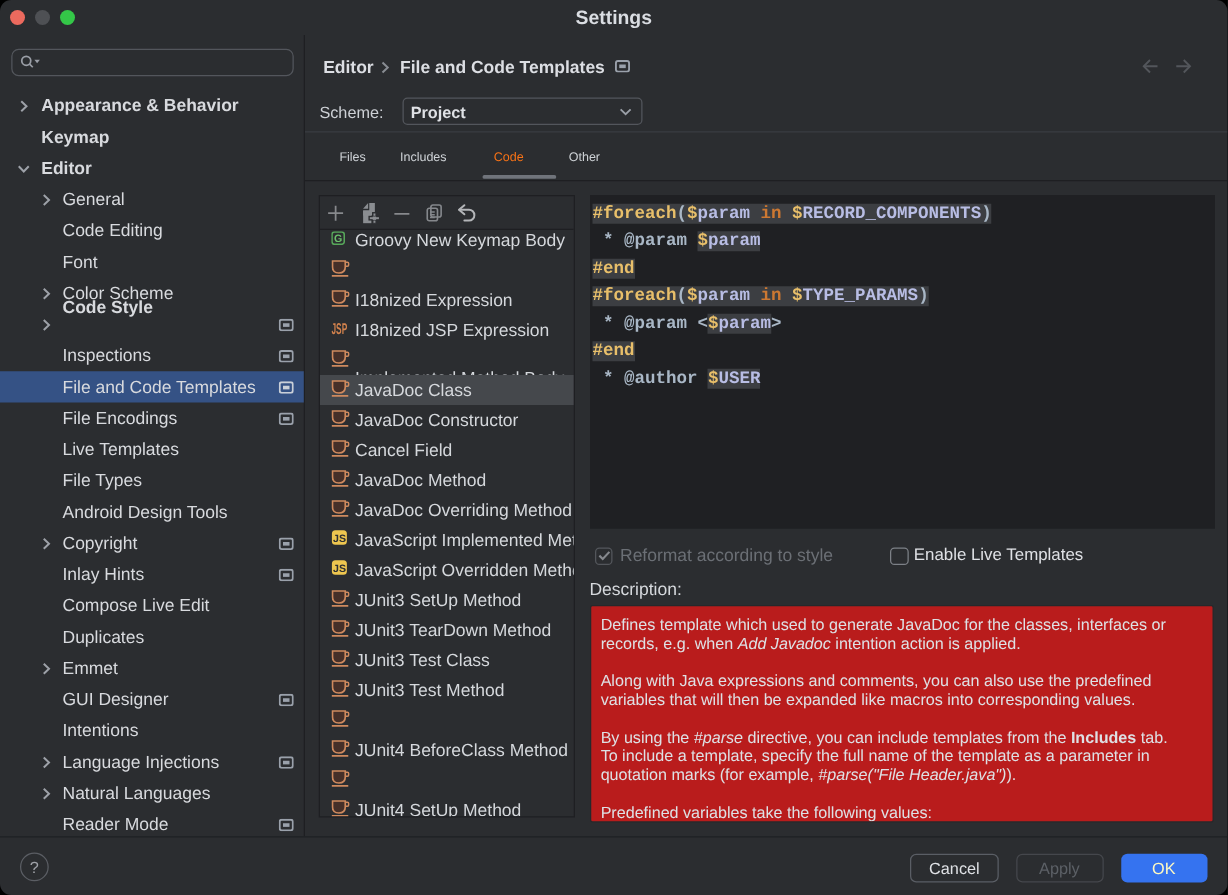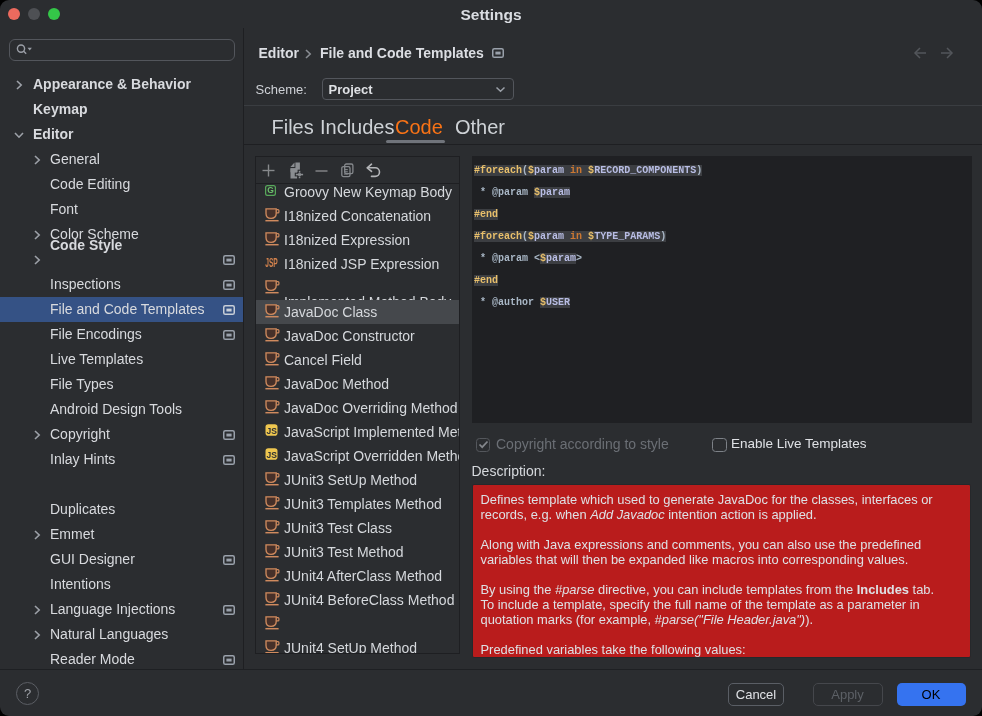--- a/index.html
+++ b/index.html
@@ -1,24 +1,24 @@
 <!DOCTYPE html>
 <html><head><meta charset="utf-8">
 <style>
 html,body{margin:0;padding:0;width:982px;height:716px;background:#000;overflow:hidden}
 .win{position:absolute;left:0;top:0;width:982px;height:716px;background:#2b2d30;border-radius:9px;overflow:hidden;font-family:"Liberation Sans",sans-serif;color:#dfe1e5;-webkit-font-smoothing:antialiased}
 .a{position:absolute}
 .tl{border-radius:50%;width:12px;height:12px;top:8px}
 .ti{height:25px;line-height:25px;font-size:14px;color:#d8dade;white-space:nowrap}
 .li{height:24px;line-height:24px;font-size:14px;color:#d5d8dc;white-space:nowrap}
-.tab{font-size:20px;color:#ced2d6;top:119px;height:16px;line-height:16px}
+.tab{font-size:10px;color:#ced2d6;top:119px;height:16px;line-height:16px}
 .btn{height:23px;border-radius:5px;font-size:13px;text-align:center;line-height:23px;top:683px}
 .cb{width:12.5px;height:12.5px;border-radius:3.5px;top:437.5px}
 svg{display:block}
-.mono{font-family:"Liberation Mono",monospace;font-size:10px;line-height:22px;font-weight:bold;white-space:pre}
+.mono{font-family:"Liberation Mono",monospace;font-size:14px;line-height:22px;font-weight:bold;white-space:pre}
 .g{color:#e8bf6a}.o{color:#cc7832}.v{color:#b8bde4}.d{color:#a9b7c6}
 .hl{background:#3c3e42}
 </style></head><body>
 <div class="win">
 
 <div class="a tl" style="left:8px;background:#ec6a5e"></div>
 <div class="a tl" style="left:28px;background:#4e5054"></div>
 <div class="a tl" style="left:48px;background:#34c748"></div>
 <div class="a" style="left:0;top:6px;width:982px;text-align:center;font-size:15.5px;font-weight:bold;color:#dadde2">Settings</div>
 <div class="a" style="left:243px;top:28px;width:1px;height:641px;background:#1e1f22"></div>
@@ -80,20 +80,21 @@
 <div class="a ti" style="left:50px;top:422px;font-weight:normal">Copyright</div>
 <svg class="a" style="left:223px;top:429.5px" width="12" height="10" viewBox="0 0 12 10">
       <rect x="0.75" y="0.75" width="10.5" height="8.5" rx="1.6" fill="none" stroke="#9aa1ab" stroke-width="1.5"></rect>
       <rect x="3.4" y="3.6" width="5.2" height="2.9" fill="#9aa1ab"></rect>
     </svg>
 <div class="a ti" style="left:50px;top:447px;font-weight:normal">Inlay Hints</div>
 <svg class="a" style="left:223px;top:454.5px" width="12" height="10" viewBox="0 0 12 10">
       <rect x="0.75" y="0.75" width="10.5" height="8.5" rx="1.6" fill="none" stroke="#9aa1ab" stroke-width="1.5"></rect>
       <rect x="3.4" y="3.6" width="5.2" height="2.9" fill="#9aa1ab"></rect>
     </svg>
+<div class="a ti" style="left:50px;top:472px;font-weight:normal">Compose Live Edit</div>
 <div class="a ti" style="left:50px;top:497px;font-weight:normal">Duplicates</div>
 <svg class="a" style="left:32.5px;top:528.5px" width="8" height="12" viewBox="0 0 8 12">
       <path d="M2 2 L6.2 6 L2 10" fill="none" stroke="#9da1a8" stroke-width="1.6"></path>
     </svg>
 <div class="a ti" style="left:50px;top:522px;font-weight:normal">Emmet</div>
 <div class="a ti" style="left:50px;top:547px;font-weight:normal">GUI Designer</div>
 <svg class="a" style="left:223px;top:554.5px" width="12" height="10" viewBox="0 0 12 10">
       <rect x="0.75" y="0.75" width="10.5" height="8.5" rx="1.6" fill="none" stroke="#9aa1ab" stroke-width="1.5"></rect>
       <rect x="3.4" y="3.6" width="5.2" height="2.9" fill="#9aa1ab"></rect>
     </svg>
@@ -176,21 +177,20 @@
 <svg class="a" style="left:9.0px;top:28.5px" width="11" height="11" viewBox="0 0 11 11">
         <rect x="0.6" y="0.6" width="9.8" height="9.8" rx="2" fill="none" stroke="#57a75a" stroke-width="1.25"></rect>
         <text x="5.5" y="8.3" font-family="Liberation Sans" font-size="8.5" font-weight="bold" fill="#6cc06c" text-anchor="middle">G</text>
       </svg>
 <div class="a li" style="left:28px;top:23.5px">Groovy New Keymap Body</div>
 <svg class="a" style="left:8.5px;top:51.7px" width="15" height="14" viewBox="0 0 15 14">
         <path d="M1 0.8 H11.2 V5.6 Q11.2 10.4 6.1 10.4 Q1 10.4 1 5.6 Z" fill="#463029" stroke="#cf8a5e" stroke-width="1.35"></path>
         <path d="M11.4 1.7 H13 a0.9 0.9 0 0 1 0.9 0.9 V4 a0.9 0.9 0 0 1 -0.9 0.9 H11.4" fill="none" stroke="#cf8a5e" stroke-width="1.2"></path>
         <line x1="0.4" y1="12.7" x2="13.6" y2="12.7" stroke="#cf8a5e" stroke-width="1.5"></line>
       </svg>
-<div class="a li" style="left:28px;top:47.5px">I18nized Concatenation</div>
 <svg class="a" style="left:8.5px;top:75.7px" width="15" height="14" viewBox="0 0 15 14">
         <path d="M1 0.8 H11.2 V5.6 Q11.2 10.4 6.1 10.4 Q1 10.4 1 5.6 Z" fill="#463029" stroke="#cf8a5e" stroke-width="1.35"></path>
         <path d="M11.4 1.7 H13 a0.9 0.9 0 0 1 0.9 0.9 V4 a0.9 0.9 0 0 1 -0.9 0.9 H11.4" fill="none" stroke="#cf8a5e" stroke-width="1.2"></path>
         <line x1="0.4" y1="12.7" x2="13.6" y2="12.7" stroke="#cf8a5e" stroke-width="1.5"></line>
       </svg>
 <div class="a li" style="left:28px;top:71.5px">I18nized Expression</div>
 <svg class="a" style="left:8.5px;top:99.7px" width="15" height="13" viewBox="0 0 15 13">
         <text x="0.2" y="11" textLength="12.6" lengthAdjust="spacingAndGlyphs" font-family="Liberation Sans" font-size="12.5" font-weight="bold" fill="#d2824d">JSP</text>
       </svg>
 <div class="a li" style="left:28px;top:95.5px">I18nized JSP Expression</div>
@@ -245,39 +245,38 @@
         <path d="M1 0.8 H11.2 V5.6 Q11.2 10.4 6.1 10.4 Q1 10.4 1 5.6 Z" fill="#463029" stroke="#cf8a5e" stroke-width="1.35"></path>
         <path d="M11.4 1.7 H13 a0.9 0.9 0 0 1 0.9 0.9 V4 a0.9 0.9 0 0 1 -0.9 0.9 H11.4" fill="none" stroke="#cf8a5e" stroke-width="1.2"></path>
         <line x1="0.4" y1="12.7" x2="13.6" y2="12.7" stroke="#cf8a5e" stroke-width="1.5"></line>
       </svg>
 <div class="a li" style="left:28px;top:311.5px">JUnit3 SetUp Method</div>
 <svg class="a" style="left:8.5px;top:339.7px" width="15" height="14" viewBox="0 0 15 14">
         <path d="M1 0.8 H11.2 V5.6 Q11.2 10.4 6.1 10.4 Q1 10.4 1 5.6 Z" fill="#463029" stroke="#cf8a5e" stroke-width="1.35"></path>
         <path d="M11.4 1.7 H13 a0.9 0.9 0 0 1 0.9 0.9 V4 a0.9 0.9 0 0 1 -0.9 0.9 H11.4" fill="none" stroke="#cf8a5e" stroke-width="1.2"></path>
         <line x1="0.4" y1="12.7" x2="13.6" y2="12.7" stroke="#cf8a5e" stroke-width="1.5"></line>
       </svg>
-<div class="a li" style="left:28px;top:335.5px">JUnit3 Templates Method</div>
+<div class="a li" style="left:28px;top:335.5px">JUnit3 TearDown Method</div>
 <svg class="a" style="left:8.5px;top:363.7px" width="15" height="14" viewBox="0 0 15 14">
         <path d="M1 0.8 H11.2 V5.6 Q11.2 10.4 6.1 10.4 Q1 10.4 1 5.6 Z" fill="#463029" stroke="#cf8a5e" stroke-width="1.35"></path>
         <path d="M11.4 1.7 H13 a0.9 0.9 0 0 1 0.9 0.9 V4 a0.9 0.9 0 0 1 -0.9 0.9 H11.4" fill="none" stroke="#cf8a5e" stroke-width="1.2"></path>
         <line x1="0.4" y1="12.7" x2="13.6" y2="12.7" stroke="#cf8a5e" stroke-width="1.5"></line>
       </svg>
 <div class="a li" style="left:28px;top:359.5px">JUnit3 Test Class</div>
 <svg class="a" style="left:8.5px;top:387.7px" width="15" height="14" viewBox="0 0 15 14">
         <path d="M1 0.8 H11.2 V5.6 Q11.2 10.4 6.1 10.4 Q1 10.4 1 5.6 Z" fill="#463029" stroke="#cf8a5e" stroke-width="1.35"></path>
         <path d="M11.4 1.7 H13 a0.9 0.9 0 0 1 0.9 0.9 V4 a0.9 0.9 0 0 1 -0.9 0.9 H11.4" fill="none" stroke="#cf8a5e" stroke-width="1.2"></path>
         <line x1="0.4" y1="12.7" x2="13.6" y2="12.7" stroke="#cf8a5e" stroke-width="1.5"></line>
       </svg>
 <div class="a li" style="left:28px;top:383.5px">JUnit3 Test Method</div>
 <svg class="a" style="left:8.5px;top:411.7px" width="15" height="14" viewBox="0 0 15 14">
         <path d="M1 0.8 H11.2 V5.6 Q11.2 10.4 6.1 10.4 Q1 10.4 1 5.6 Z" fill="#463029" stroke="#cf8a5e" stroke-width="1.35"></path>
         <path d="M11.4 1.7 H13 a0.9 0.9 0 0 1 0.9 0.9 V4 a0.9 0.9 0 0 1 -0.9 0.9 H11.4" fill="none" stroke="#cf8a5e" stroke-width="1.2"></path>
         <line x1="0.4" y1="12.7" x2="13.6" y2="12.7" stroke="#cf8a5e" stroke-width="1.5"></line>
       </svg>
-<div class="a li" style="left:28px;top:407.5px">JUnit4 AfterClass Method</div>
 <svg class="a" style="left:8.5px;top:435.7px" width="15" height="14" viewBox="0 0 15 14">
         <path d="M1 0.8 H11.2 V5.6 Q11.2 10.4 6.1 10.4 Q1 10.4 1 5.6 Z" fill="#463029" stroke="#cf8a5e" stroke-width="1.35"></path>
         <path d="M11.4 1.7 H13 a0.9 0.9 0 0 1 0.9 0.9 V4 a0.9 0.9 0 0 1 -0.9 0.9 H11.4" fill="none" stroke="#cf8a5e" stroke-width="1.2"></path>
         <line x1="0.4" y1="12.7" x2="13.6" y2="12.7" stroke="#cf8a5e" stroke-width="1.5"></line>
       </svg>
 <div class="a li" style="left:28px;top:431.5px">JUnit4 BeforeClass Method</div>
 <svg class="a" style="left:8.5px;top:459.7px" width="15" height="14" viewBox="0 0 15 14">
         <path d="M1 0.8 H11.2 V5.6 Q11.2 10.4 6.1 10.4 Q1 10.4 1 5.6 Z" fill="#463029" stroke="#cf8a5e" stroke-width="1.35"></path>
         <path d="M11.4 1.7 H13 a0.9 0.9 0 0 1 0.9 0.9 V4 a0.9 0.9 0 0 1 -0.9 0.9 H11.4" fill="none" stroke="#cf8a5e" stroke-width="1.2"></path>
         <line x1="0.4" y1="12.7" x2="13.6" y2="12.7" stroke="#cf8a5e" stroke-width="1.5"></line>
@@ -295,24 +294,24 @@
 <span class="hl"><span class="g">#end</span></span>
 <span class="hl"><span class="g">#foreach</span><span class="d">(</span><span class="g">$</span><span class="v">param</span> <span class="o">in</span> <span class="g">$</span><span class="v">TYPE_PARAMS</span><span class="d">)</span></span>
 <span class="d"> * @param &lt;</span><span class="hl"><span class="g">$</span><span class="v">param</span></span><span class="d">&gt;</span>
 <span class="hl"><span class="g">#end</span></span>
 <span class="d"> * @author </span><span class="hl"><span class="g">$</span><span class="v">USER</span></span></div>
 </div>
 <div class="a cb" style="left:475.5px;border:1.5px solid #54575c"></div>
 <svg class="a" style="left:477.5px;top:440px" width="11" height="9" viewBox="0 0 11 9">
       <path d="M1.5 4.5 L4.2 7.2 L9.5 1.5" fill="none" stroke="#85888d" stroke-width="1.7"></path>
     </svg>
-<div class="a" style="left:496px;top:437px;font-size:14px;line-height:15px;color:#6b6f75">Copyright according to style</div>
+<div class="a" style="left:496px;top:437px;font-size:14px;line-height:15px;color:#6b6f75">Reformat according to style</div>
 <div class="a cb" style="left:712px;border:1.5px solid #7d8187"></div>
 <div class="a" style="left:731px;top:437px;font-size:13.5px;line-height:14px;color:#dfe1e5">Enable Live Templates</div>
 <div class="a" style="left:471.5px;top:463px;font-size:14px;color:#d6d9dd">Description:</div>
 <div class="a" style="left:471.5px;top:484px;width:499.5px;height:174px;background:#b91c1c;border:1px solid #26282b;box-sizing:border-box;border-radius:2px;overflow:hidden">
 <div class="a" style="left:8px;top:6.5px;font-size:12.9px;line-height:15px;color:#dee0e4">Defines template which used to generate JavaDoc for the classes, interfaces or<br>records, e.g. when <i>Add Javadoc</i> intention action is applied.<br><br>Along with Java expressions and comments, you can also use the predefined<br>variables that will then be expanded like macros into corresponding values.<br><br>By using the <i>#parse</i> directive, you can include templates from the <b>Includes</b> tab.<br>To include a template, specify the full name of the template as a parameter in<br>quotation marks (for example, <i>#parse("File Header.java")</i>).<br><br>Predefined variables take the following values:</div>
 </div>
 <div class="a" style="left:0;top:669px;width:982px;height:1px;background:#1e2023"></div>
 <div class="a" style="left:16px;top:681.5px;width:21px;height:21px;border-radius:50%;border:1.5px solid #5b5e64;color:#9ea1a7;font-size:13px;text-align:center;line-height:21px">?</div>
-<div class="a btn" style="left:728px;width:56px;border:1px solid #5a5e65;box-sizing:border-box;line-height:21px;color:#dfe1e5">Cancel</div>
+<div class="a btn" style="left:728px;width:71px;border:1px solid #5a5e65;box-sizing:border-box;line-height:21px;color:#dfe1e5">Cancel</div>
 <div class="a btn" style="left:812.5px;width:70px;border:1px solid #45474c;box-sizing:border-box;line-height:21px;color:#5c6066">Apply</div>
-<div class="a btn" style="left:896.5px;width:69px;background:#3573f0;color:#000000">OK</div>
+<div class="a btn" style="left:896.5px;width:69px;background:#3573f0;color:#fef9c3">OK</div>
 </div>
 </body></html>

